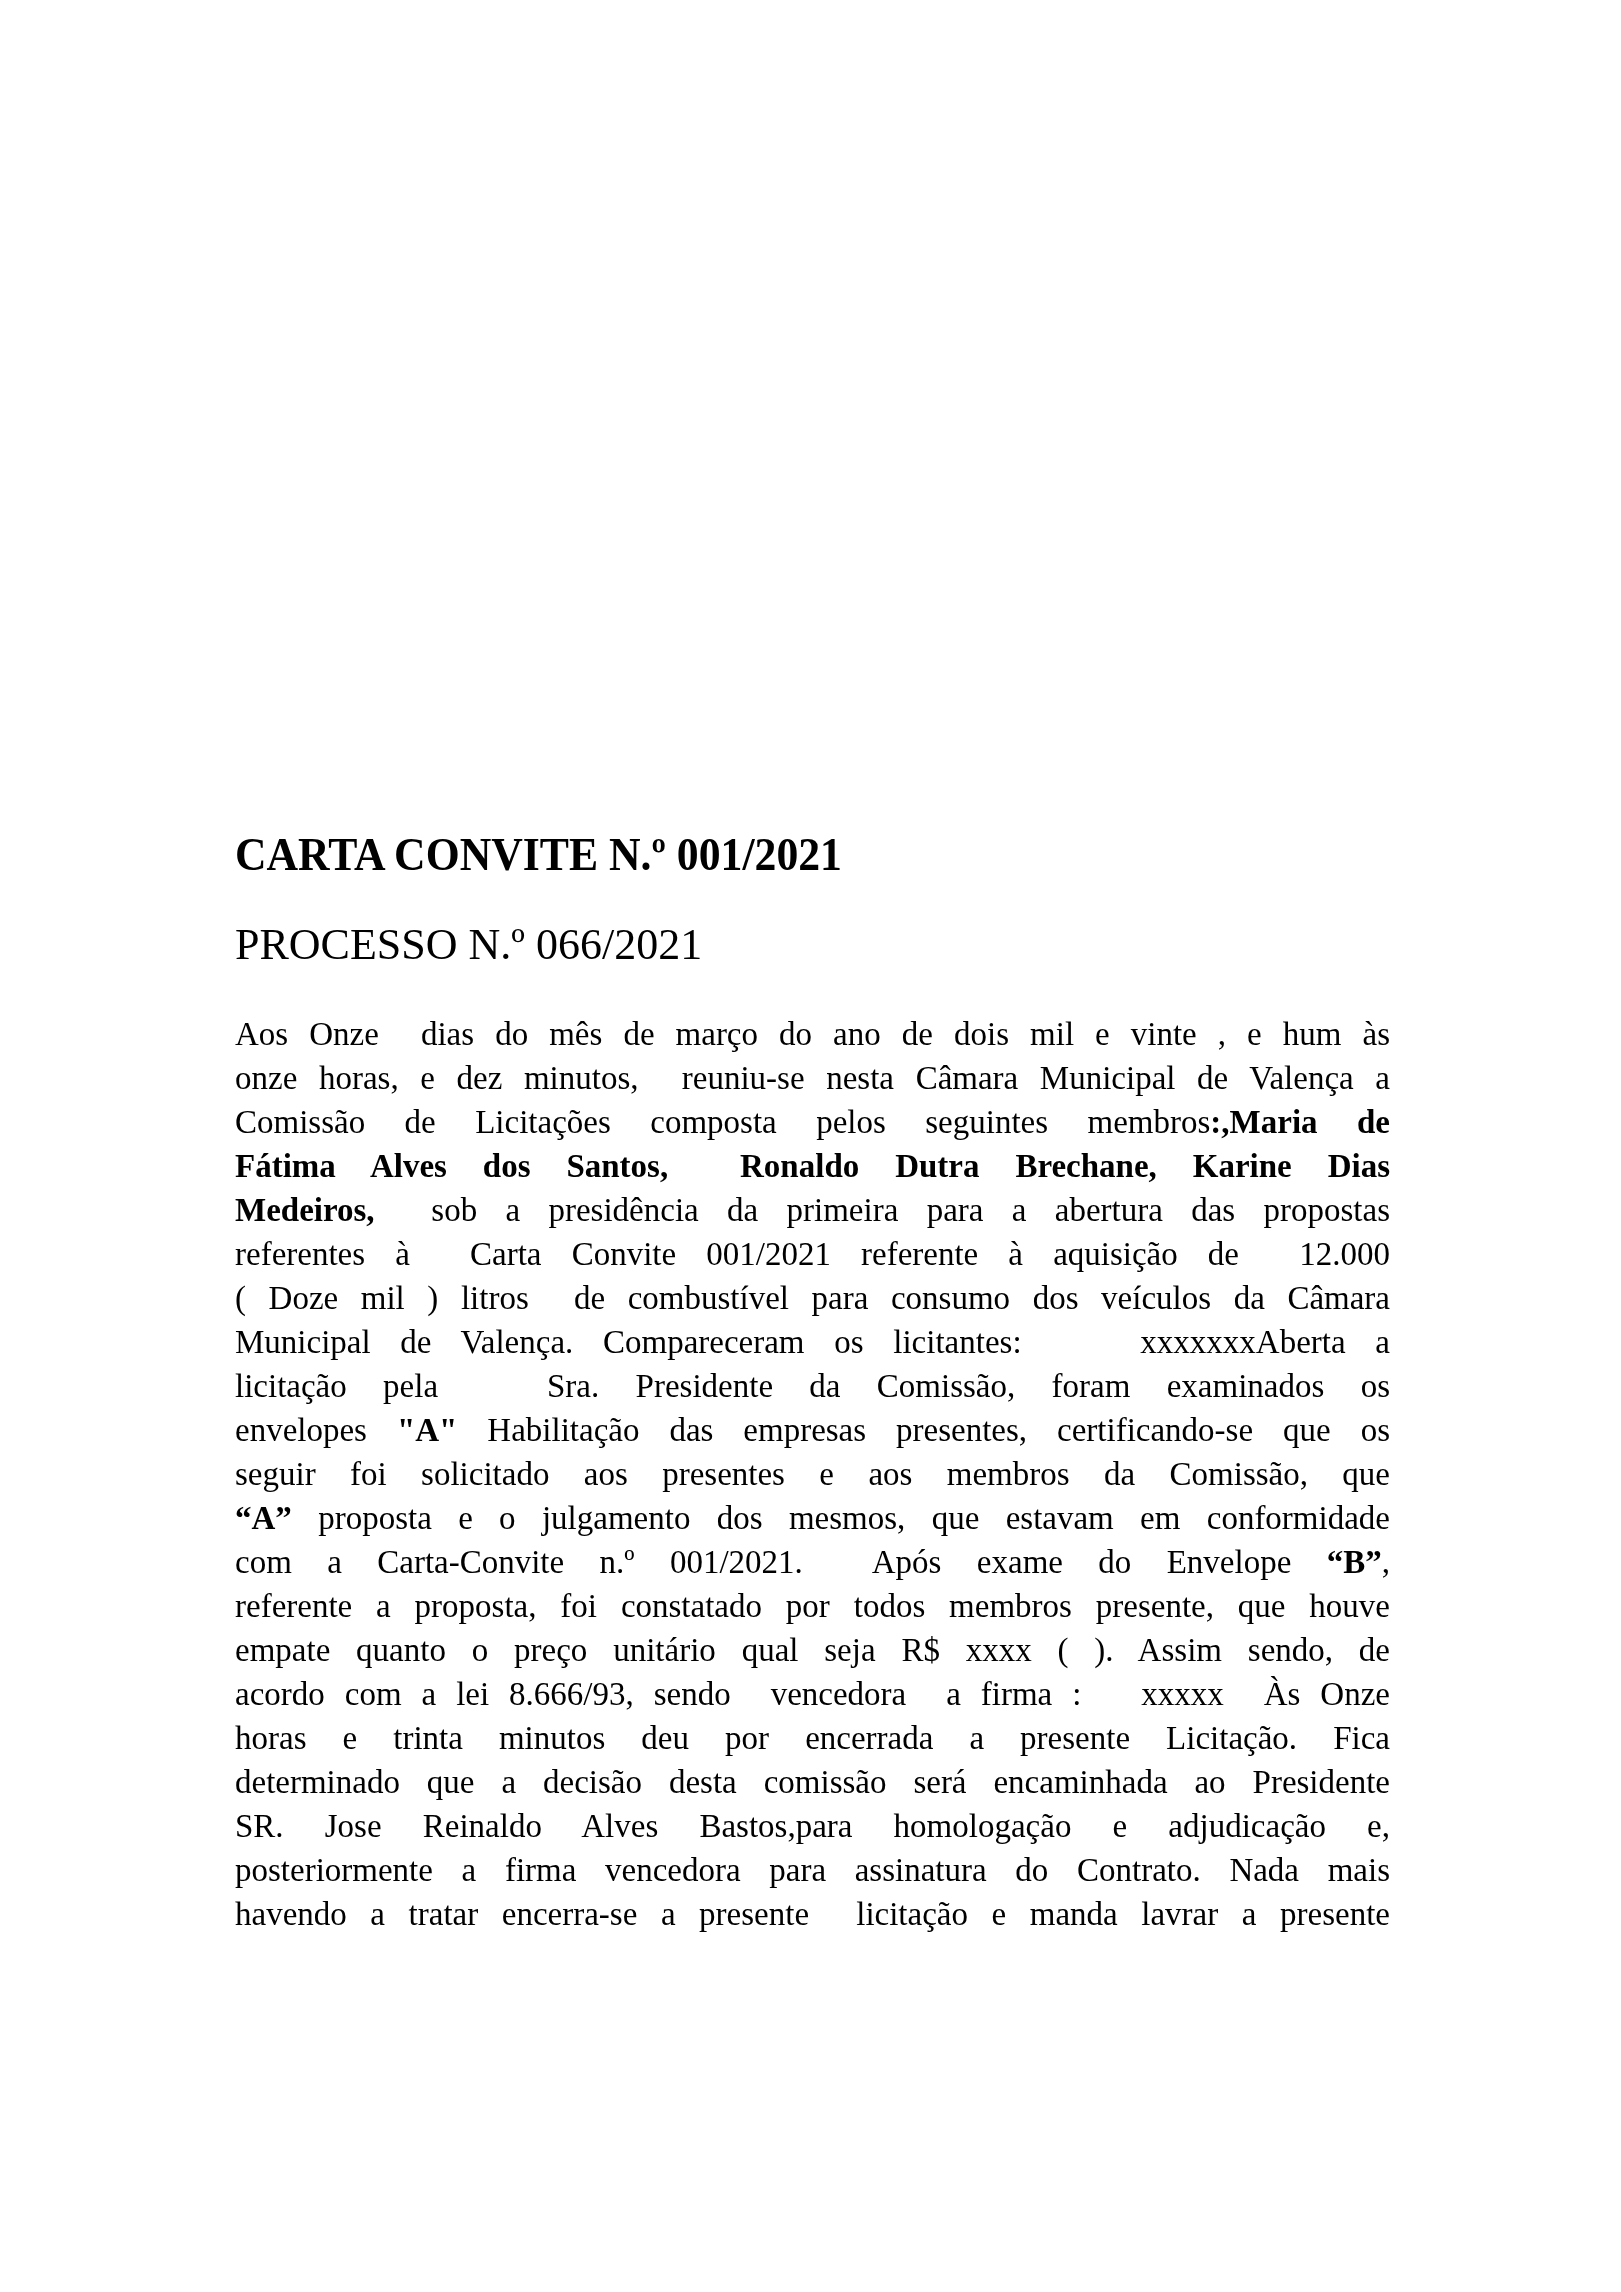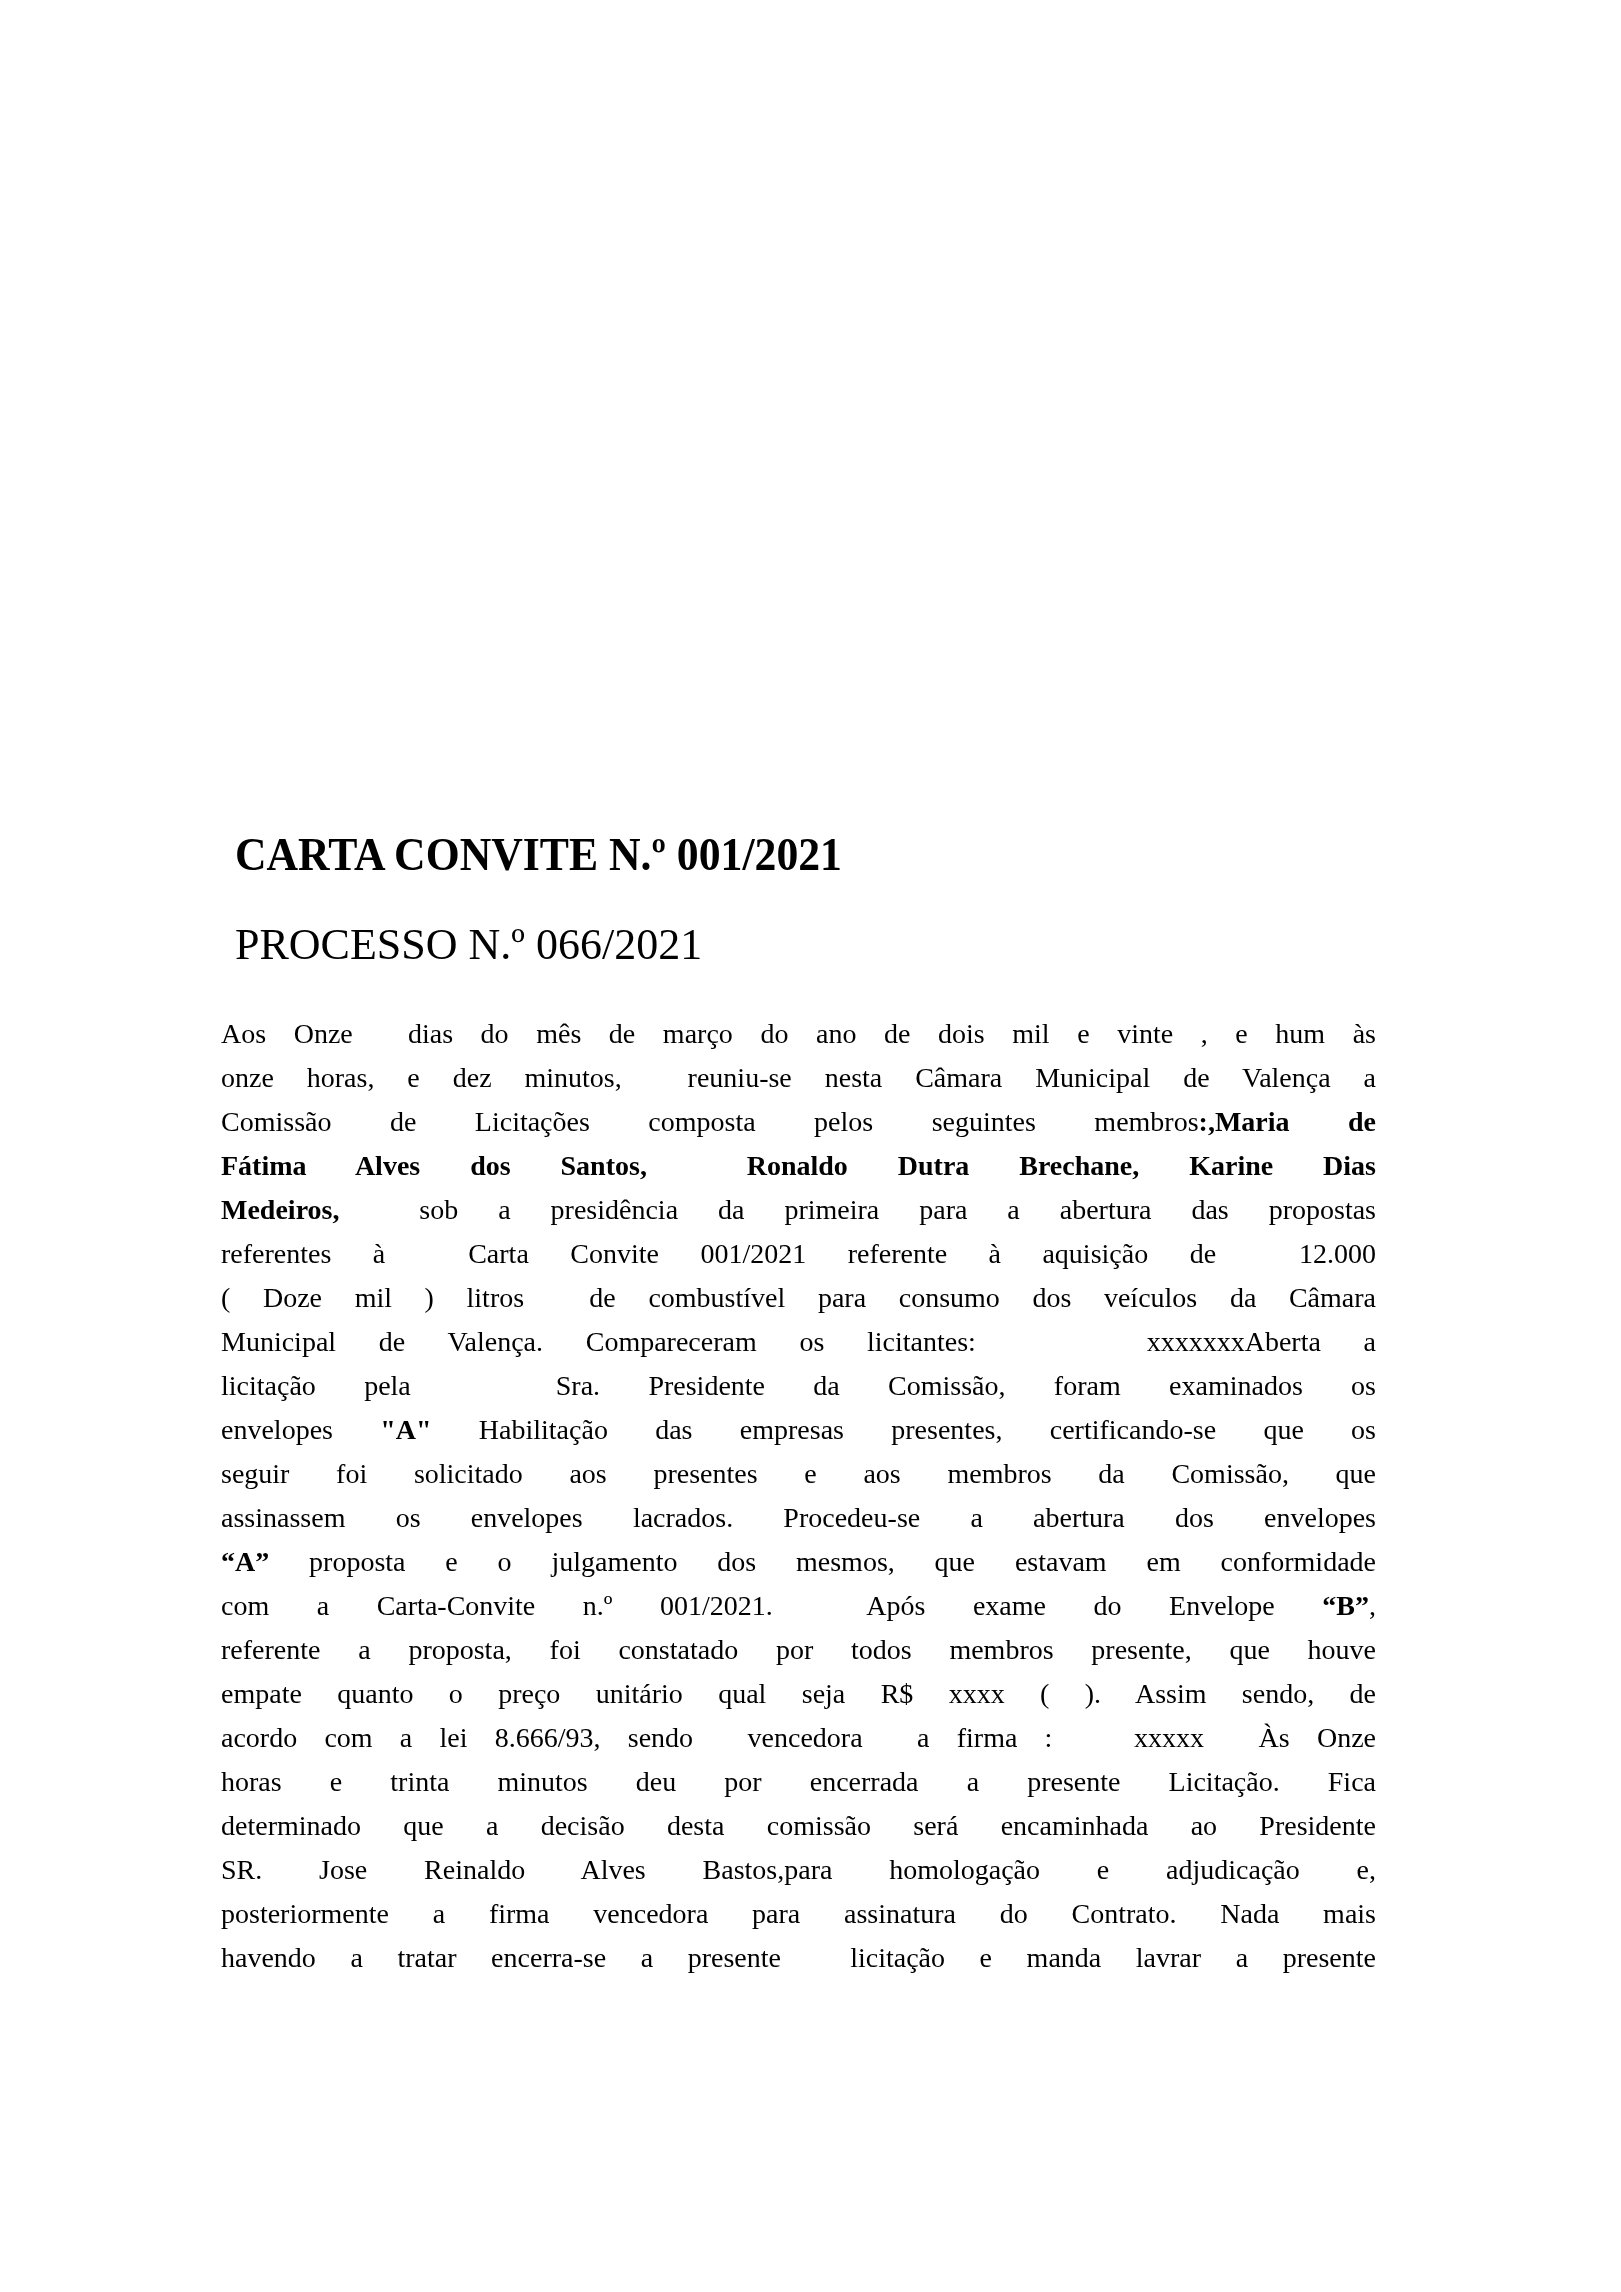--- a/index.html
+++ b/index.html
@@ -28,24 +28,24 @@
     position: absolute;
     left: 235px;
     top: 919px;
     margin: 0;
     font-size: 44px;
     font-weight: normal;
     white-space: nowrap;
   }
   .body-para {
     position: absolute;
-    left: 221px;
+    left: 235px;
     top: 1012px;
     width: 1155px;
-    font-size: 28px;
+    font-size: 33px;
     line-height: 44px;
   }
   .body-para .line {
     text-align: justify;
     -moz-text-align-last: justify;
     text-align-last: justify;
   }
   .body-para .b { font-weight: bold; }
 </style>
 </head>
@@ -61,21 +61,20 @@
       <div class="line"><span>onze horas, e dez minutos,&nbsp; reuniu-se nesta Câmara Municipal de Valença a</span></div>
       <div class="line"><span>Comissão de Licitações composta pelos seguintes membros</span><span class="b">:,Maria de</span></div>
       <div class="line"><span class="b">Fátima Alves dos Santos,&nbsp; Ronaldo Dutra Brechane, Karine Dias</span></div>
       <div class="line"><span class="b">Medeiros,</span><span>&nbsp; sob a presidência da primeira para a abertura das propostas</span></div>
       <div class="line"><span>referentes à&nbsp; Carta Convite 001/2021 referente à aquisição de&nbsp; 12.000</span></div>
       <div class="line"><span>( Doze mil ) litros&nbsp; de combustível para consumo dos veículos da Câmara</span></div>
       <div class="line"><span>Municipal de Valença. Compareceram os licitantes:&nbsp;&nbsp;&nbsp; xxxxxxxAberta a</span></div>
       <div class="line"><span>licitação pela&nbsp;&nbsp; Sra. Presidente da Comissão, foram examinados os</span></div>
       <div class="line"><span>envelopes </span><span class="b">"A"</span><span> Habilitação das empresas presentes, certificando-se que os</span></div>
       <div class="line"><span>seguir foi solicitado aos presentes e aos membros da Comissão, que</span></div>
-      <div class="line"><span>assinassem os envelopes lacrados. Procedeu-se a abertura dos envelopes</span></div>
       <div class="line"><span class="b">“A”</span><span> proposta e o julgamento dos mesmos, que estavam em conformidade</span></div>
       <div class="line"><span>com a Carta-Convite n.º 001/2021.&nbsp; Após exame do Envelope </span><span class="b">“B”</span><span>,</span></div>
       <div class="line"><span>referente a proposta, foi constatado por todos membros presente, que houve</span></div>
       <div class="line"><span>empate quanto o preço unitário qual seja R$ xxxx ( ). Assim sendo, de</span></div>
       <div class="line"><span>acordo com a lei 8.666/93, sendo&nbsp; vencedora&nbsp; a firma :&nbsp;&nbsp; xxxxx&nbsp; Às Onze</span></div>
       <div class="line"><span>horas e trinta minutos deu por encerrada a presente Licitação. Fica</span></div>
       <div class="line"><span>determinado que a decisão desta comissão será encaminhada ao Presidente</span></div>
       <div class="line"><span>SR. Jose Reinaldo Alves Bastos,para homologação e adjudicação e,</span></div>
       <div class="line"><span>posteriormente a firma vencedora para assinatura do Contrato. Nada mais</span></div>
       <div class="line"><span>havendo a tratar encerra-se a presente&nbsp; licitação e manda lavrar a presente</span></div>

